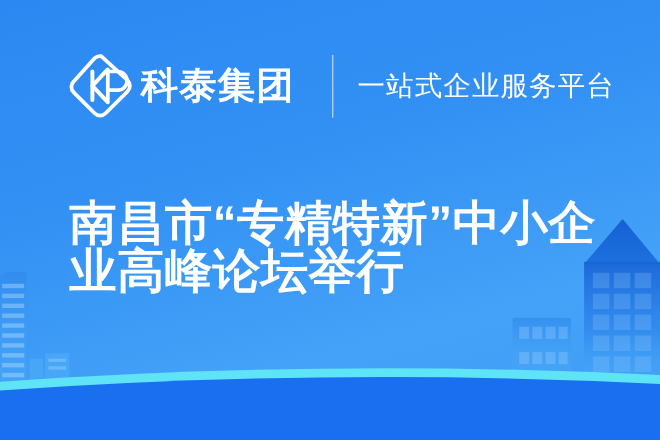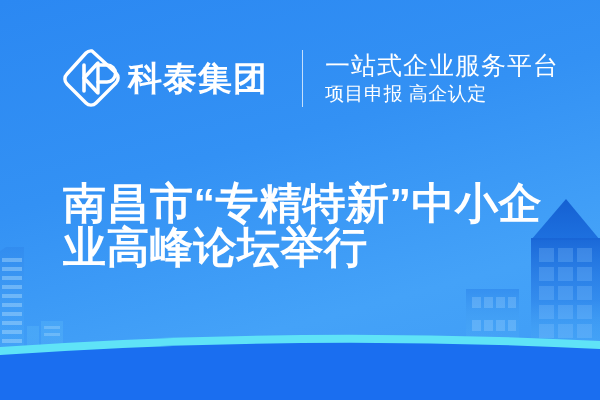--- a/index.html
+++ b/index.html
@@ -242,20 +242,19 @@
     </div>
 
     <div class="logo-words">
       <div class="logo-cn">科泰集团</div>
     </div>
 
     <div class="divider"></div>
 
     <div class="tagline">
       <div class="tagline-main">一站式企业服务平台</div>
-      <div class="tagline-sub">项目申报 高企认定</div>
     </div>
 
   </div>
 
   <h1 class="headline">南昌市“专精特新”中小企业高峰论坛举行</h1>
 
 </div>
 
 </body></html>

